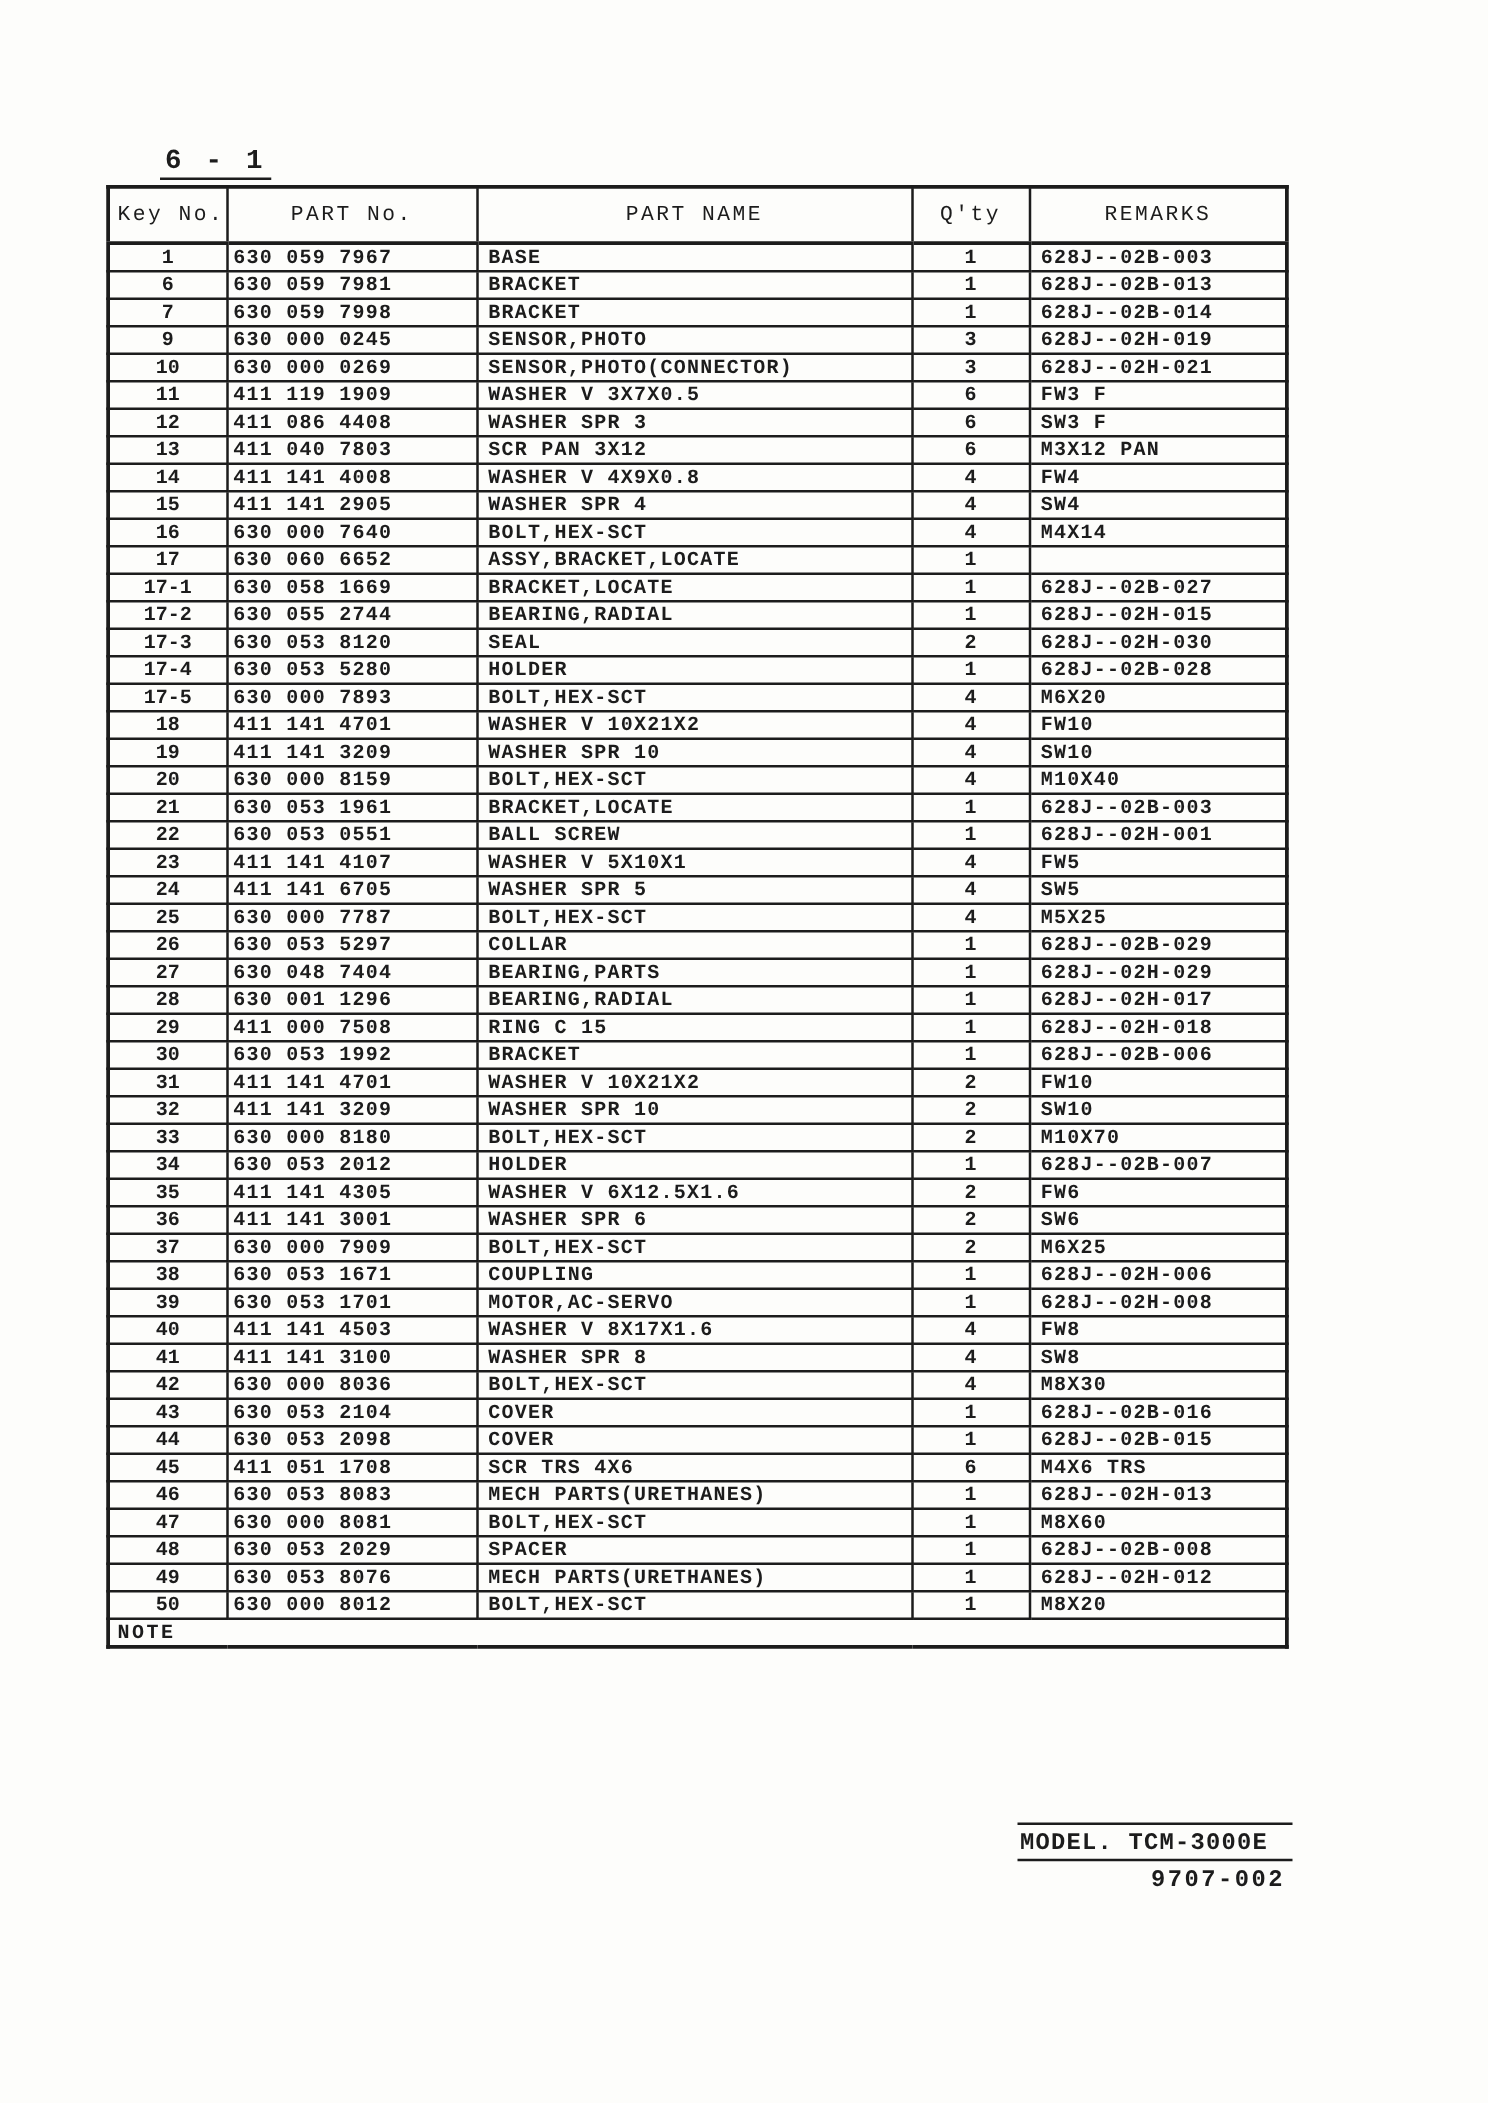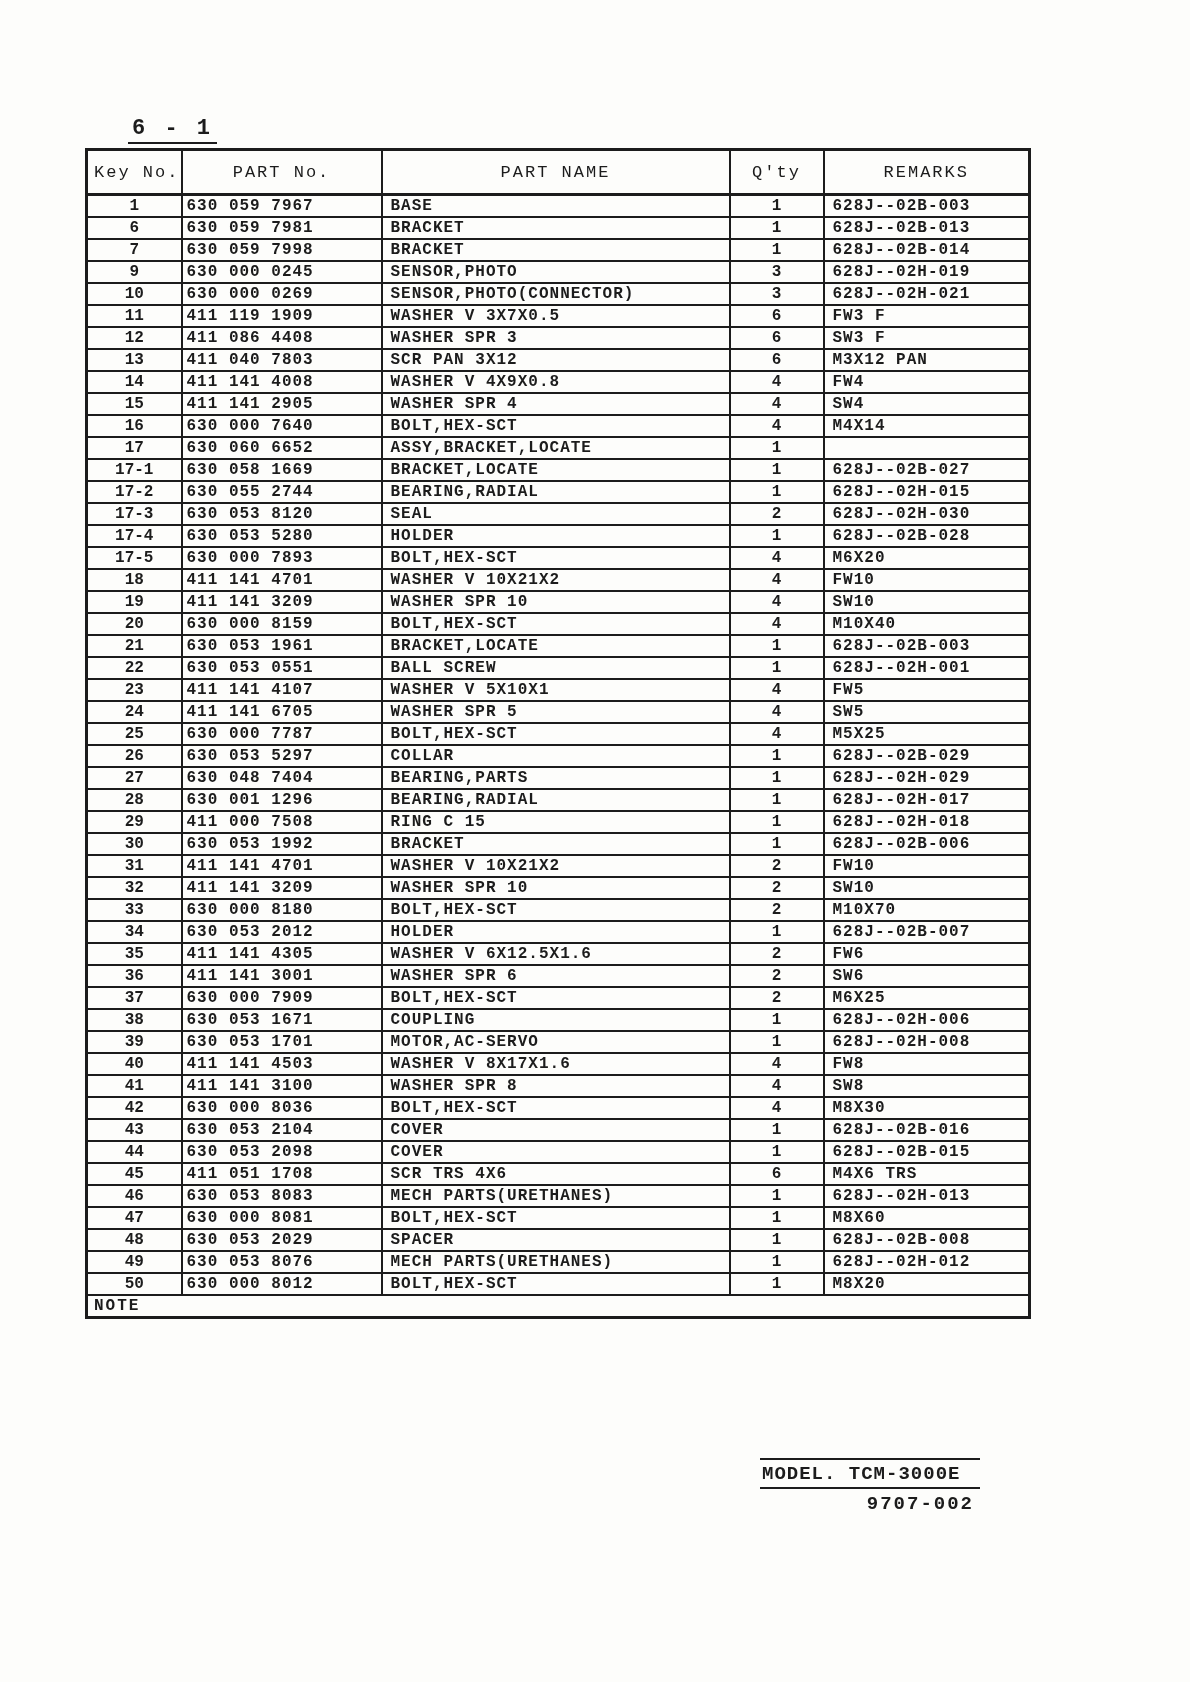--- a/index.html
+++ b/index.html
@@ -75,21 +75,21 @@
     vertical-align: top;
     text-align: left;
     font-size: 17px;
     letter-spacing: 2px;
     padding: 6px 0 0 12px;
     border-top: 3px solid #1c1c1c;
   }
   
   .footer {
     position: absolute;
-    left: 760px;
+    left: 814px;
     top: 1458px;
     width: 220px;
   }
   .footer .model {
     border-top: 2px solid #1c1c1c;
     border-bottom: 2px solid #1c1c1c;
     font-size: 19px;
     font-weight: bold;
     letter-spacing: 1px;
     padding: 3px 2px 2px 2px;

